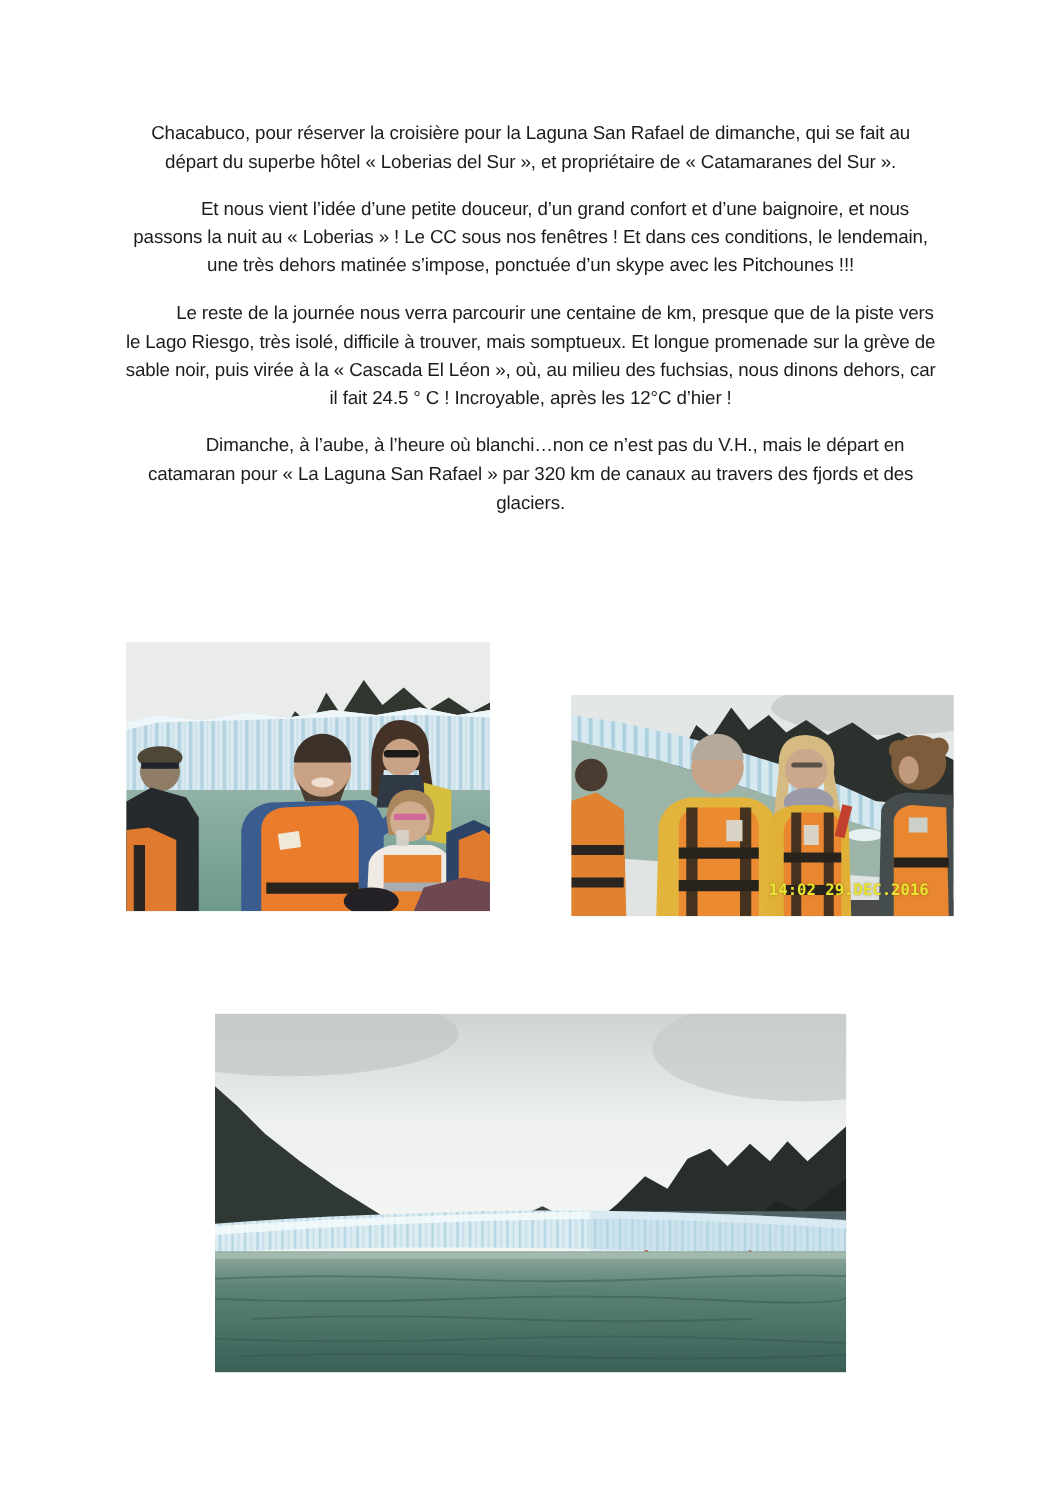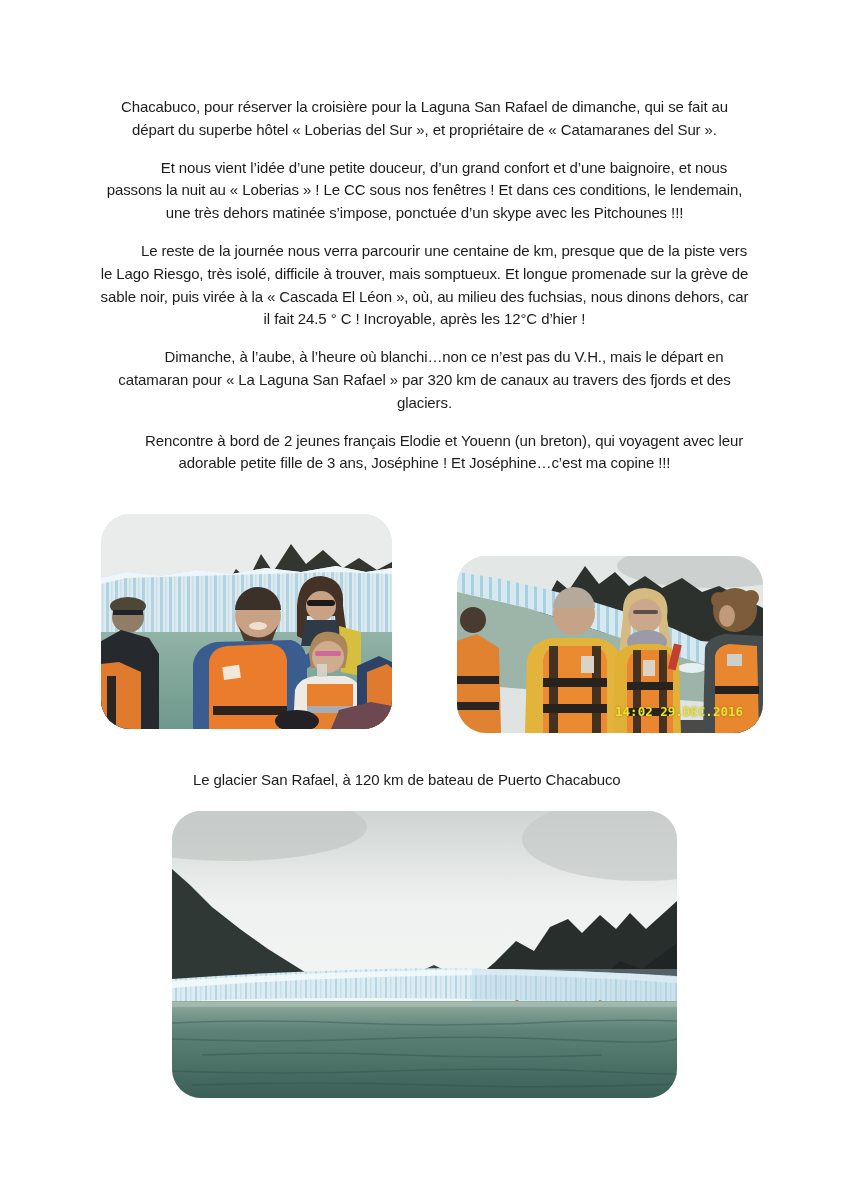--- a/index.html
+++ b/index.html
@@ -4,21 +4,21 @@
 <style>
   html,body { margin:0; padding:0; background:#ffffff; }
   .page {
     position:relative; width:849px; height:1200px; background:#ffffff;
     font-family:"Liberation Sans", sans-serif; color:#1c1c1c; overflow:hidden;
   }
   .doc { position:absolute; left:99px; top:96px; width:651px; }
   .doc p { margin:0 0 15px 0; font-size:15px; line-height:22.8px; letter-spacing:-0.1px; text-align:center; }
   .doc p.indent { text-indent:39px; }
   .caption { position:absolute; left:193px; top:771px; font-size:15px; letter-spacing:-0.1px; }
-  .photo { position:absolute; overflow:hidden; background:#dfe4e2;border-radius:29px; }
+  .photo { position:absolute; overflow:hidden; background:#dfe4e2; }
   #photo-left   { left:101px; top:514px; width:291px; height:215px; }
   #photo-right  { left:457px; top:556px; width:306px; height:177px; }
   #photo-bottom { left:172px; top:811px; width:505px; height:287px; }
   .photo svg { display:block; width:100%; height:100%; }
   .timestamp {
     position:absolute; right:20px; bottom:14px;
     color:#e8e431; font-size:12.5px; font-weight:bold;
     font-family:"DejaVu Sans Mono", monospace;
     text-shadow:0 0 2px rgba(100,70,0,.55);
     white-space:nowrap;
@@ -27,21 +27,20 @@
 </head>
 <body>
 
 <div class="page">
 
   <div class="doc">
     <p>Chacabuco, pour réserver la croisière pour la Laguna San Rafael de dimanche, qui se fait au départ du superbe hôtel « Loberias del Sur », et propriétaire de « Catamaranes del Sur ».</p>
     <p class="indent">Et nous vient l’idée d’une petite douceur, d’un grand confort et d’une baignoire, et nous passons la nuit au « Loberias » ! Le CC sous nos fenêtres ! Et dans ces conditions, le lendemain, une très dehors matinée s’impose, ponctuée d’un skype avec les Pitchounes !!!</p>
     <p class="indent">Le reste de la journée nous verra parcourir une centaine de km, presque que de la piste vers le Lago Riesgo, très isolé, difficile à trouver, mais somptueux. Et longue promenade sur la grève de sable noir, puis virée à la « Cascada El Léon », où, au milieu des fuchsias, nous dinons dehors, car il fait 24.5 ° C ! Incroyable, après les 12°C d’hier !</p>
     <p class="indent">Dimanche, à l’aube, à l’heure où blanchi…non ce n’est pas du V.H., mais le départ en catamaran pour « La Laguna San Rafael » par 320 km de canaux au travers des fjords et des glaciers.</p>
-    <p class="indent">Rencontre à bord de 2 jeunes français Elodie et Youenn (un breton), qui voyagent avec leur adorable petite fille de 3 ans, Joséphine ! Et Joséphine…c’est ma copine !!!</p>
   </div>
 
   <div class="photo" id="photo-left">
     <svg viewBox="0 0 291 215" preserveAspectRatio="none">
       <defs>
         <pattern id="ice1" width="9" height="12" patternUnits="userSpaceOnUse">
           <rect width="9" height="12" fill="#dcebf1"></rect>
           <rect x="5" width="3" height="12" fill="#b3d2e0"></rect>
           <rect x="1" width="1.5" height="12" fill="#c9e0ea"></rect>
         </pattern>
@@ -153,21 +152,20 @@
         <ellipse cx="270" cy="60" rx="8" ry="11" fill="#c09a7a"></ellipse>
         <path d="M246,177 L248,92 Q252,80 268,78 L306,80 L306,177 Z" fill="#454c4e"></path>
         <path d="M258,177 L258,100 Q260,90 272,88 L300,90 L302,177 Z" fill="#e8872f"></path>
         <rect x="270" y="98" width="15" height="12" fill="#ccd0c9"></rect>
         <rect x="258" y="130" width="44" height="8" fill="#26211c"></rect>
       </g>
     </svg>
     <div class="timestamp">14:02 29.DEC.2016</div>
   </div>
 
-  <div class="caption">Le glacier San Rafael, à 120 km de bateau de Puerto Chacabuco</div>
 
   <div class="photo" id="photo-bottom">
     <svg viewBox="0 0 505 287" preserveAspectRatio="none">
       <defs>
         <linearGradient id="sky3" x1="0" y1="0" x2="0" y2="1">
           <stop offset="0" stop-color="#cfd4d2"></stop>
           <stop offset="0.45" stop-color="#eef1ef"></stop>
           <stop offset="1" stop-color="#f4f6f4"></stop>
         </linearGradient>
         <linearGradient id="wat3" x1="0" y1="0" x2="0" y2="1">

